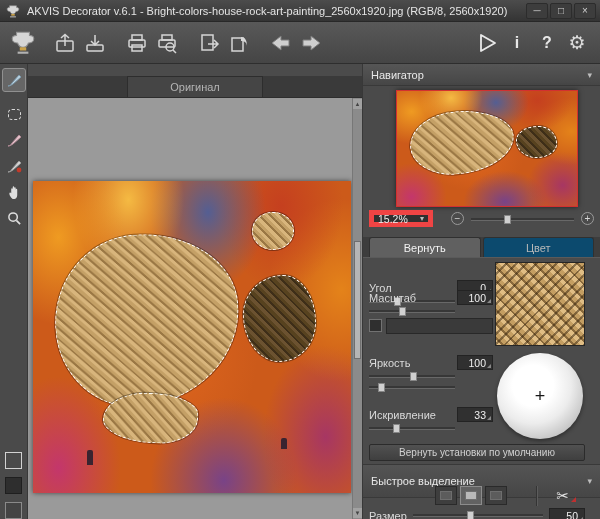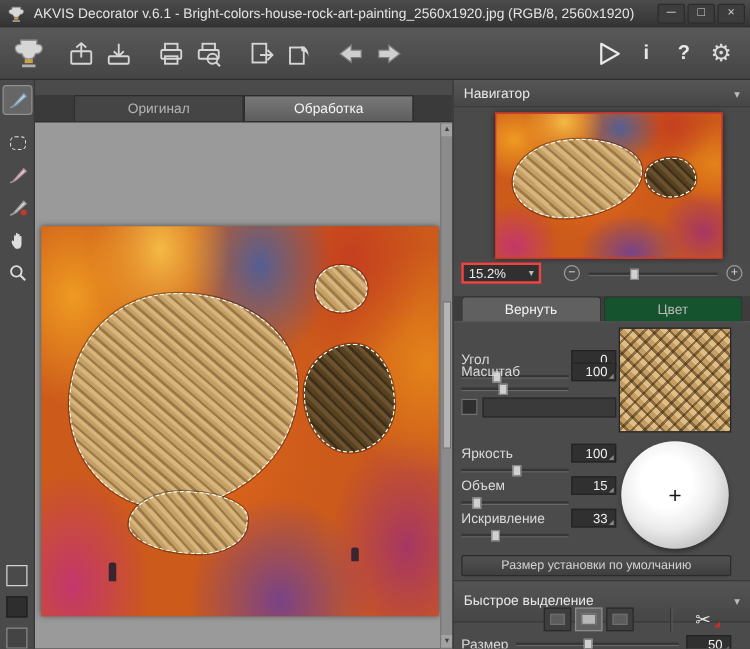--- a/index.html
+++ b/index.html
@@ -72,30 +72,30 @@
 
   
   .panel { position:absolute; left:362px; top:0; width:238px; bottom:0; background:#4b4b4b; border-left:1px solid #383838; overflow:hidden; }
   .phead { height:22px; background:linear-gradient(#565656,#464646); border-bottom:1px solid #393939; display:flex; align-items:center; padding:0 8px; color:#e8e8e8; }
   .tri { margin-left:auto; color:#bdbdbd; font-size:9px; }
 
   .nav-body { position:absolute; top:22px; left:0; right:0; height:124px; background:#4a4a4a; }
   .nav-thumb { position:absolute; left:33px; top:4px; width:182px; height:117px; border:1px solid #d23030; }
 
   .zoom-row { position:absolute; top:146px; left:0; right:0; height:18px; }
-  .zoom-dd { position:absolute; left:6px; top:0; width:64px; height:17px; background:#303030; border:2px solid #ef4444; display:flex; align-items:center; padding:0 4px; color:#ececec; font-size:10.5px; }
+  .zoom-dd { position:absolute; left:6px; top:0; width:64px; height:17px; background:#303030; border:5px solid #ef4444; display:flex; align-items:center; padding:0 4px; color:#ececec; font-size:10.5px; }
   .zoom-dd .tri { font-size:8px; }
   .circle-btn { position:absolute; top:2px; width:13px; height:13px; border-radius:50%; border:1px solid #9a9a9a; color:#d8d8d8; display:flex; align-items:center; justify-content:center; font-size:10px; line-height:1; }
   .zbtn-minus { left:88px; } .zbtn-plus { right:6px; }
   .slider { position:relative; height:3px; background:#373737; border-bottom:1px solid #686868; }
   .zoom-slider { position:absolute; left:108px; right:26px; top:8px; }
   .knob { position:absolute; top:-3px; width:7px; height:9px; background:#d0d0d0; border:1px solid #868686; margin-left:-4px; }
 
   .ptabs { position:absolute; top:173px; left:0; right:0; height:21px; background:#3d3d3d; border-bottom:1px solid #5a5a5a; display:flex; align-items:flex-end; padding:0 6px; gap:2px; }
-  .ptab { flex:1; height:20px; display:flex; align-items:center; justify-content:center; background:#14532d; color:#b8b8b8; border:1px solid #303030; border-bottom:none; border-radius:3px 3px 0 0; }
+  .ptab { flex:1; height:20px; display:flex; align-items:center; justify-content:center; background:#0c4a6e; color:#b8b8b8; border:1px solid #303030; border-bottom:none; border-radius:3px 3px 0 0; }
   .ptab.active { background:#606060; color:#f2f2f2; }
 
   .settings { position:absolute; top:196px; left:0; right:0; bottom:0; }
   .ctl { position:absolute; left:6px; width:124px; }
   .ctl-top { display:flex; align-items:center; justify-content:space-between; height:15px; }
   .ctl-label { color:#dadada; }
   .ctl-value { width:36px; height:15px; background:#303030; border:1px solid #232323; color:#efefef; display:flex; align-items:center; justify-content:flex-end; padding-right:6px; position:relative; font-size:10.5px; }
   .ctl-value::after { content:""; position:absolute; right:1px; bottom:1px; border-left:4px solid transparent; border-bottom:4px solid #888; }
   .ctl .slider { width:86px; margin-top:5px; }
 
@@ -260,21 +260,20 @@
           </svg>
       </div>
       <span class="swatch sw1" style="top:388px"></span>
       <span class="swatch sw2" style="top:413px"></span>
       <span class="swatch sw3" style="top:438px"></span>
     </div>
 
     <div class="canvas-region">
       <div class="tabbar">
         <div class="ctab">Оригинал</div>
-        <div class="ctab active">Обработка</div>
       </div>
       <div class="canvas">
         <div class="painting main-painting">
           <div class="tex-blob blob-a"></div>
           <div class="tex-blob blob-b"></div>
           <div class="tex-blob blob-c"></div>
           <div class="tex-blob blob-d"></div>
           <div class="fig"></div>
           <div class="fig fig2"></div>
         </div>
@@ -350,24 +349,20 @@
           <div class="ctl-top">
             <span class="ctl-label">Яркость</span>
             <span class="ctl-value">100</span>
           </div>
           <div class="slider">
               <span class="knob" style="left:52%"></span>
             </div>
         </div>
 
         <div class="ctl" style="top:121px">
-          <div class="ctl-top">
-            <span class="ctl-label">Объем</span>
-            <span class="ctl-value">15</span>
-          </div>
           <div class="slider">
               <span class="knob" style="left:15%"></span>
             </div>
         </div>
 
         <div class="ctl" style="top:147px">
           <div class="ctl-top">
             <span class="ctl-label">Искривление</span>
             <span class="ctl-value">33</span>
           </div>
@@ -375,21 +370,21 @@
               <span class="knob" style="left:32%"></span>
             </div>
         </div>
 
         <div class="sphere-wrap">
           <div class="sphere">
             <span class="sphere-plus">+</span>
           </div>
         </div>
 
-        <div class="reset-btn">Размер установки по умолчанию</div>
+        <div class="reset-btn">Вернуть установки по умолчанию</div>
 
         <div class="qs-head">
           <span>Быстрое выделение</span>
           <span class="tri">▾</span>
         </div>
 
         <div class="qs-row">
           <span class="qs-btns">
             <span class="qs-btn">
                 <span class="mini dark"></span>

